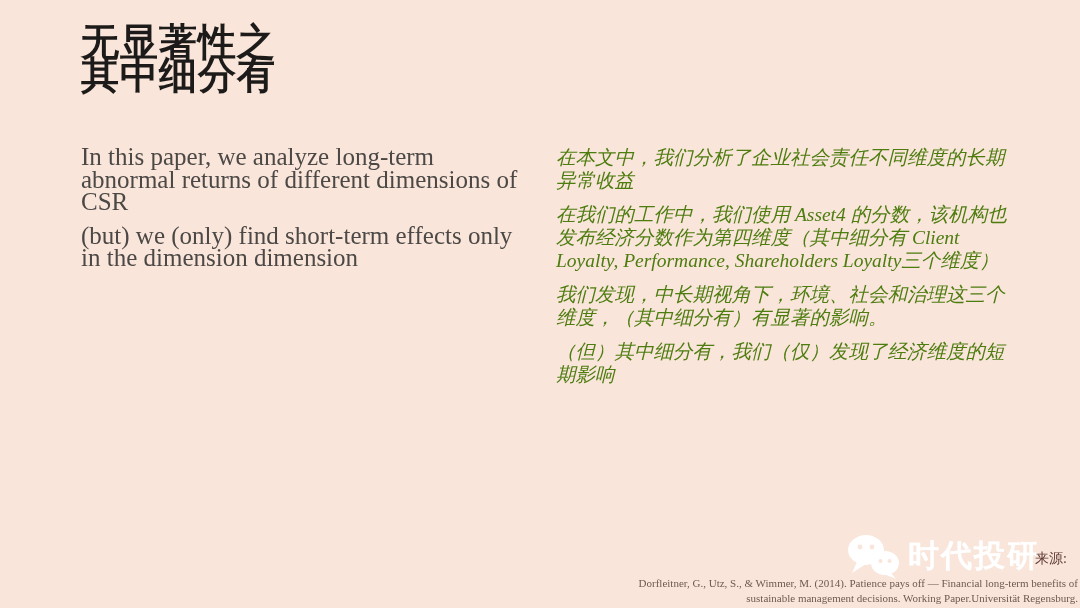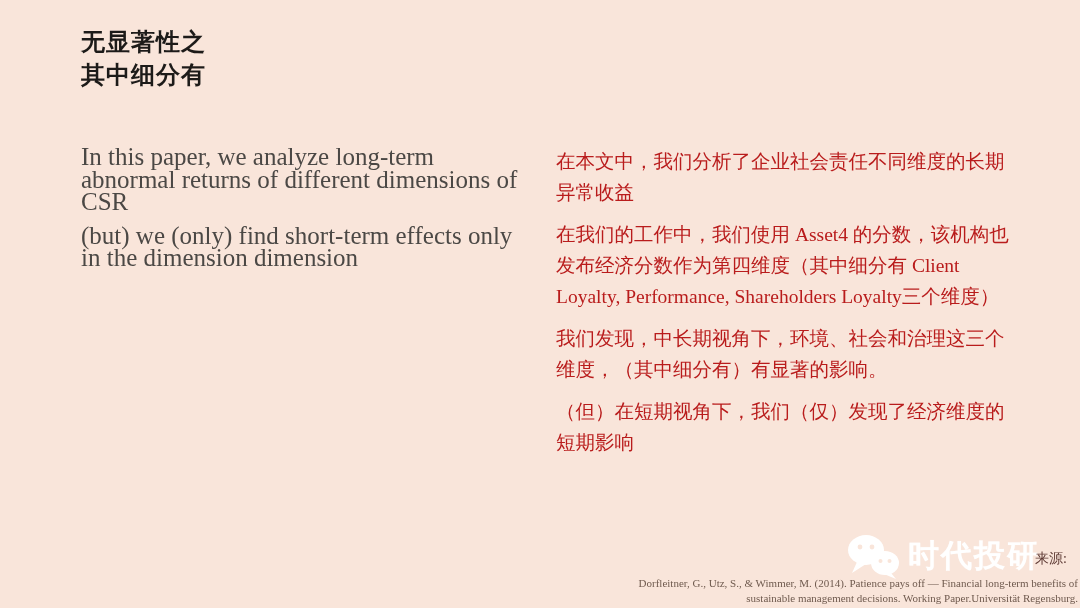--- a/index.html
+++ b/index.html
@@ -5,40 +5,41 @@
   html,body{margin:0;padding:0;}
   .slide{
     position:relative;
     width:1080px;height:608px;
     background:#f9e5da;
     overflow:hidden;
     font-family:"Liberation Serif","DejaVu Serif",serif;
   }
   .title{
     position:absolute;left:81px;top:26px;
-    font-size:24px;line-height:33px;
+    font-size:38px;line-height:33px;
     font-weight:900;
     color:#1d1b19;
     letter-spacing:1px;
   }
   .columns{
     position:absolute;left:81px;top:146px;
     width:930px;
     display:flex;
   }
   .col-left{
     width:452px;
     margin-right:23px;
     font-size:25px;line-height:22.5px;
     color:#4b4845;
   }
   .col-right{
     width:455px;
-    font-size:19.5px;line-height:31px;
-    color:#b91c1c;
+    font-size:19.5px;line-height:23px;
+    color:#4d7c0f;
+    font-style:italic;
   }
   .col-left p,.col-right p{
     margin:0 0 11px 0;
   }
   .footer-citation{
     position:absolute;right:2px;bottom:3px;
     width:700px;
     text-align:right;
     font-size:11px;line-height:14.5px;
     color:#6f5a4e;
@@ -75,21 +76,21 @@
 
   <div class="columns">
     <div class="col-left">
       <p>In this paper, we analyze long-term abnormal returns of different dimensions of CSR</p>
       <p>(but) we (only) find short-term effects only in the dimension dimension</p>
     </div>
     <div class="col-right">
       <p>在本文中，我们分析了企业社会责任不同维度的长期异常收益</p>
       <p>在我们的工作中，我们使用 Asset4 的分数，该机构也发布经济分数作为第四维度（其中细分有 Client Loyalty, Performance, Shareholders Loyalty三个维度）</p>
       <p>我们发现，中长期视角下，环境、社会和治理这三个维度，（其中细分有）有显著的影响。</p>
-      <p>（但）在短期视角下，我们（仅）发现了经济维度的短期影响</p>
+      <p>（但）其中细分有，我们（仅）发现了经济维度的短期影响</p>
     </div>
   </div>
 
   <div class="logo">
     <span class="logo-icon">
       <svg viewBox="0 0 56 46" width="56" height="46" xmlns="http://www.w3.org/2000/svg">
         <ellipse cx="20" cy="17" rx="18" ry="15" fill="#ffffff"></ellipse>
         <path d="M11 29 L6 40 L20 31 Z" fill="#ffffff"></path>
         <circle cx="14" cy="14" r="2.4" fill="#f9e5da"></circle>
         <circle cx="26" cy="14" r="2.4" fill="#f9e5da"></circle>

